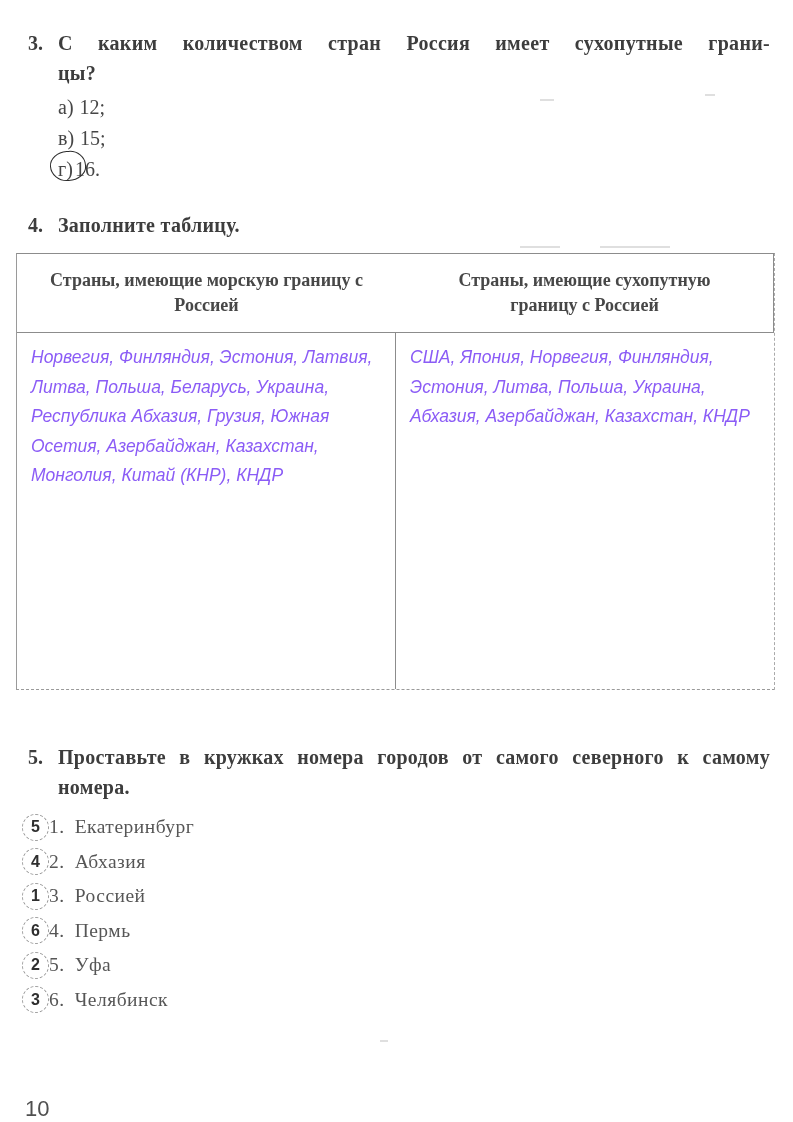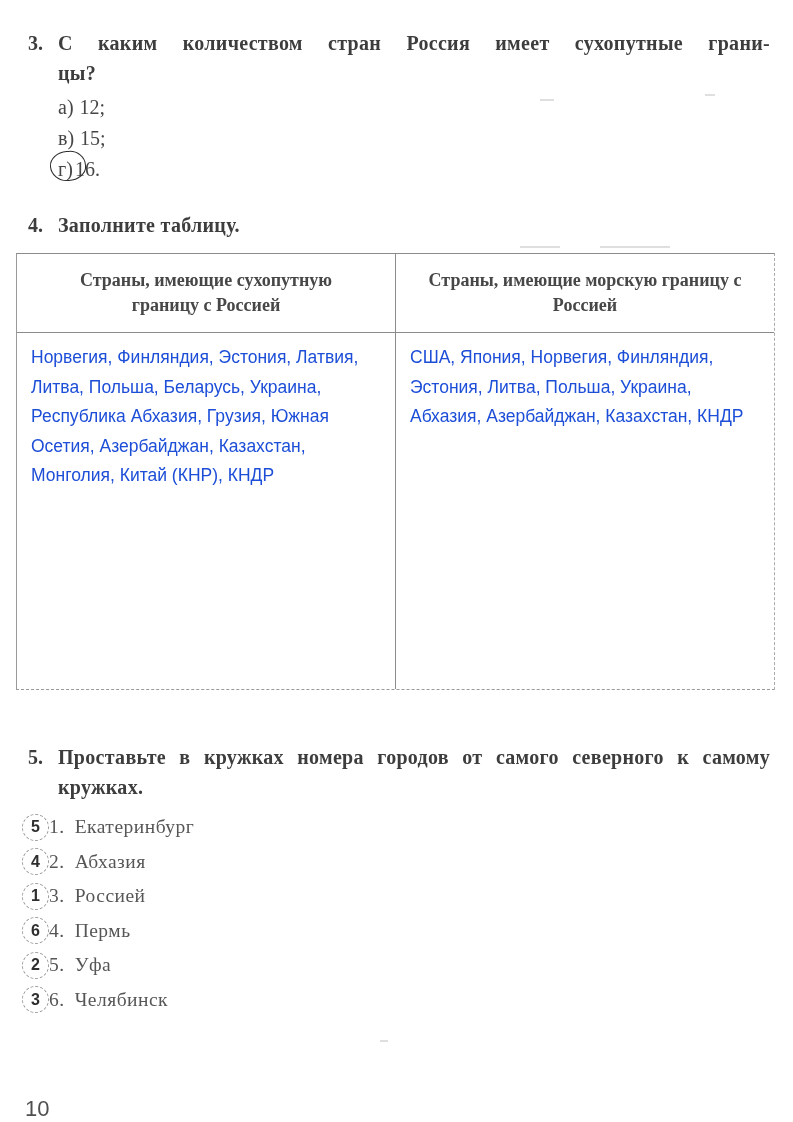--- a/index.html
+++ b/index.html
@@ -56,21 +56,22 @@
     text-align: center;
     font-weight: bold; font-size: 18px; line-height: 25px;
     color: #474747;
     padding: 4px 30px;
   }
   .th.first, .td.first { border-right: 1px solid #8c8c8c; }
   .td {
     padding: 10px 14px 0 14px;
     font-family: "Liberation Sans", "DejaVu Sans", sans-serif;
     font-size: 17.5px; line-height: 29.5px;
-    color: #1d4ed8;
+    color: #8b5cf6;
+    font-style: italic;
   }
 
   
   .city-list { margin-top: 14px; list-style: none; }
   .city-list li { display: flex; align-items: center; height: 34.5px; }
   .circle-marker {
     width: 27px; height: 27px; flex: 0 0 27px;
     border: 1.3px dashed #9b9b9b;
     border-radius: 50%;
     display: flex; align-items: center; justify-content: center;
@@ -120,32 +121,32 @@
   </div>
 
   <div class="qblock" style="top: 210px;">
     <div class="qnum">4.</div>
     <div class="qbody">
       <div class="qtitle">Заполните таблицу.</div>
     </div>
   </div>
 
   <div class="fill-table">
+    <div class="th">Страны, имеющие морскую границу с Россией</div>
     <div class="th first">Страны, имеющие сухопутную границу с Россией</div>
-    <div class="th">Страны, имеющие морскую границу с Россией</div>
     <div class="td first">Норвегия, Финляндия, Эстония, Латвия, Литва, Польша, Беларусь, Украина, Республика Абхазия, Грузия, Южная Осетия, Азербайджан, Казахстан, Монголия, Китай (КНР), КНДР</div>
     <div class="td">США, Япония, Норвегия, Финляндия, Эстония, Литва, Польша, Украина, Абхазия, Азербайджан, Казахстан, КНДР</div>
   </div>
 
   <div class="qblock" style="top: 742px;">
     <div class="qnum">5.</div>
     <div class="qbody">
       <div class="qtitle">
         <div class="line-justify">Проставьте в кружках номера городов от самого северного к самому</div>
-        <div>кружках.</div>
+        <div>номера.</div>
       </div>
     </div>
   </div>
 
   <ul class="city-list" style="position:absolute; top: 796px; left: 0;">
     <li>
       <span class="circle-marker">
           <span>5</span>
         </span>
       <span class="city-label"><span class="city-num">1.</span><span>Екатеринбург</span></span>

